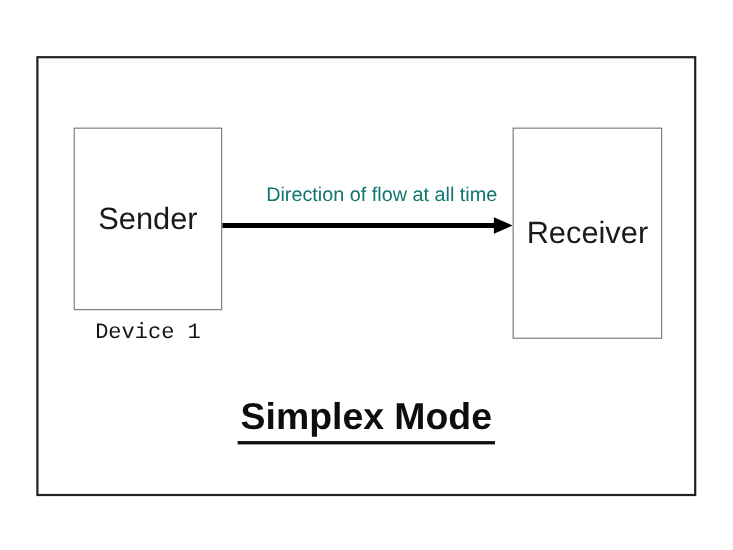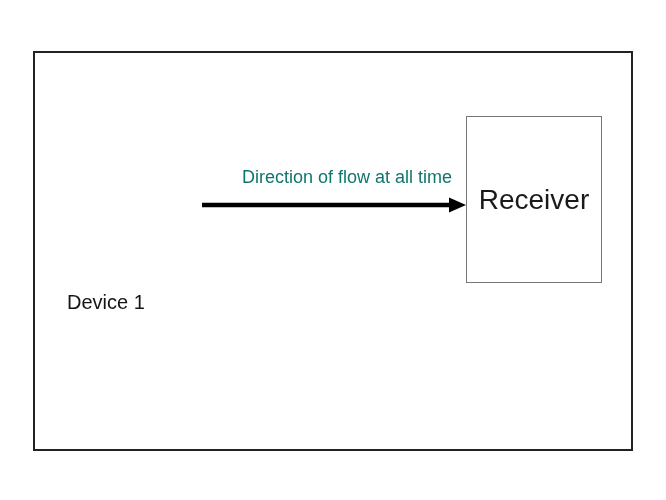--- a/index.html
+++ b/index.html
@@ -42,29 +42,30 @@
   .node-box.sender {
     left: 67px;
     top: 116px;
     width: 135px;
     height: 166px;
   }
   .node-box.receiver {
     left: 466px;
     top: 116px;
     width: 136px;
-    height: 167px;
+    height: 192px;
     justify-content: center;
   }
   .device-caption {
     position: absolute;
     top: 291px;
-    text-align: left;
+    text-align: center;
     font-size: 20px;
     color: #151515;
+    font-family: Liberation Mono, monospace;
   }
   .device-caption.d1 {
     left: 67px;
     width: 135px;
   }
   .device-caption.d2 {
     left: 466px;
     width: 136px;
   }
   .flow-label {
@@ -102,29 +103,35 @@
     border-bottom: 3px solid #0d0d0d;
   }
 </style>
 </head>
 <body>
 
 <div class="canvas">
 
   <div class="frame"></div>
 
+  <div class="node-box sender">
+    <span>Sender</span>
+  </div>
 
   <div class="node-box receiver">
     <span>Receiver</span>
   </div>
 
   <div class="device-caption d1">Device 1</div>
 
 
   <div class="flow-label">Direction of flow at all time</div>
 
   <svg class="arrow-svg" viewBox="0 0 264 30" xmlns="http://www.w3.org/2000/svg" aria-hidden="true">
     <line x1="0" y1="15" x2="249" y2="15" stroke="currentColor" stroke-width="4.5"></line>
     <polygon points="247,7.5 247,22.5 264,15" fill="currentColor"></polygon>
   </svg>
 
+  <div class="title-wrap">
+    <span class="title-text">Simplex Mode</span>
+  </div>
 
 </div>
 
 </body></html>

